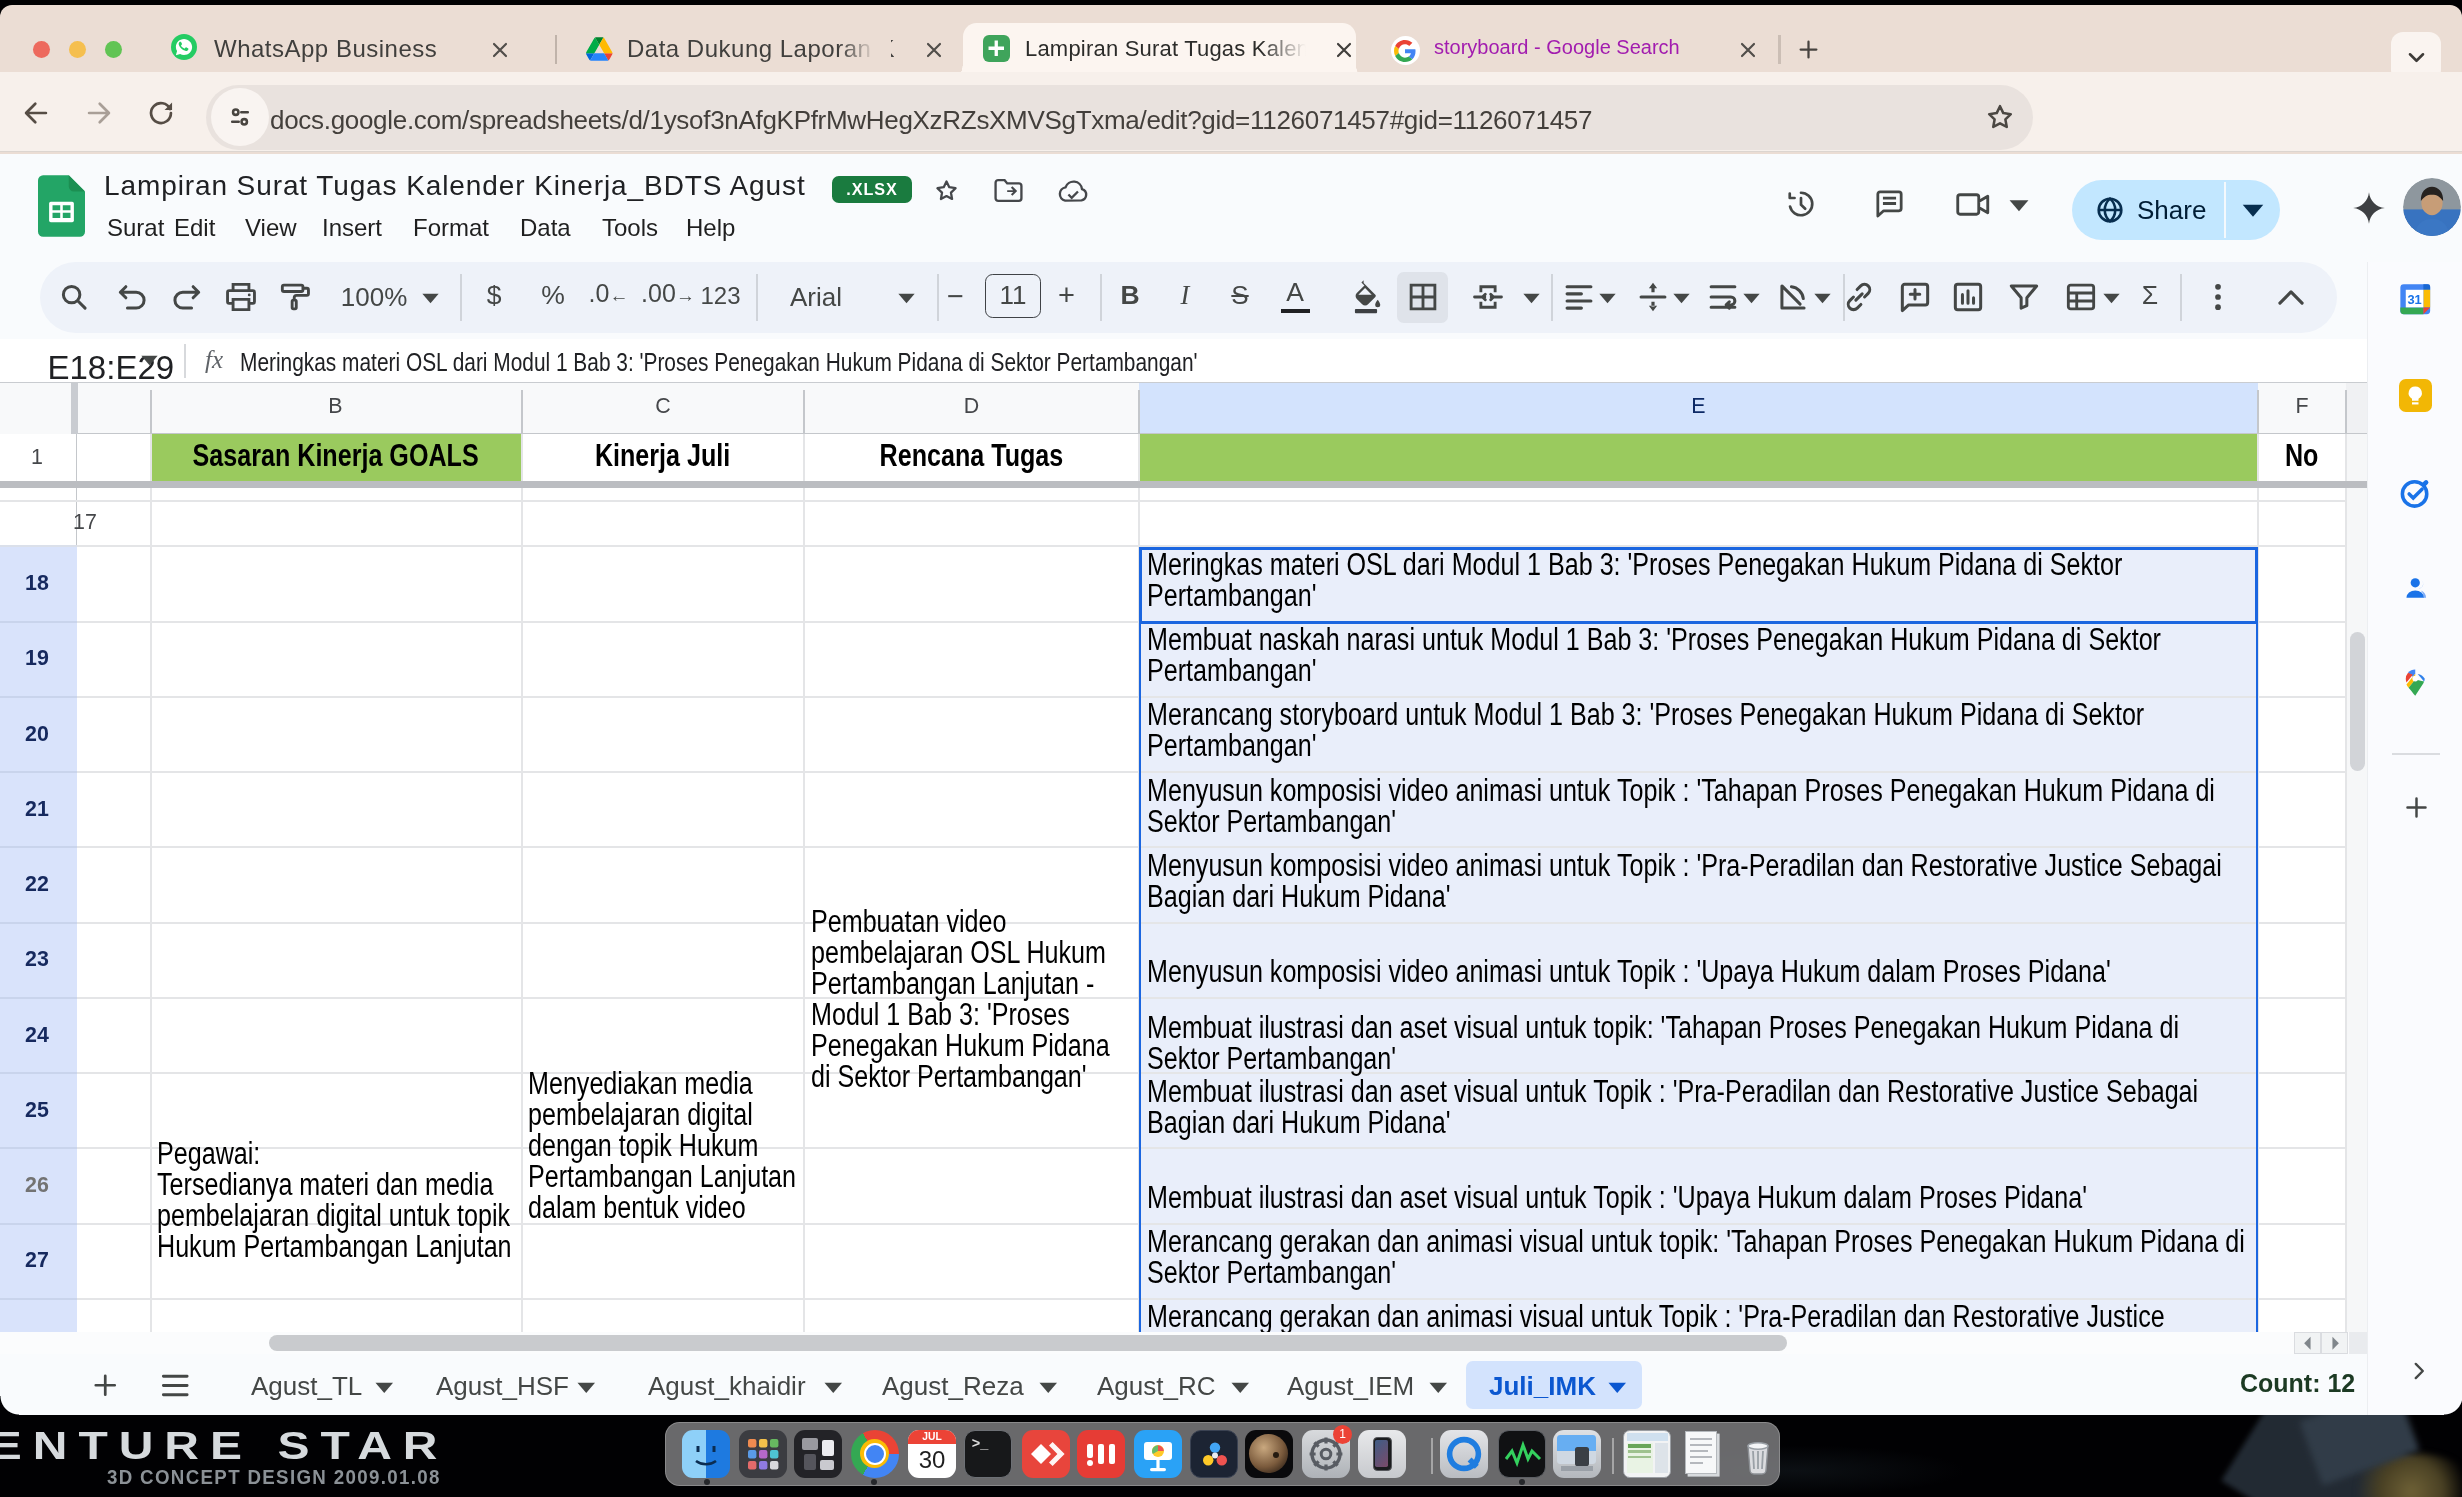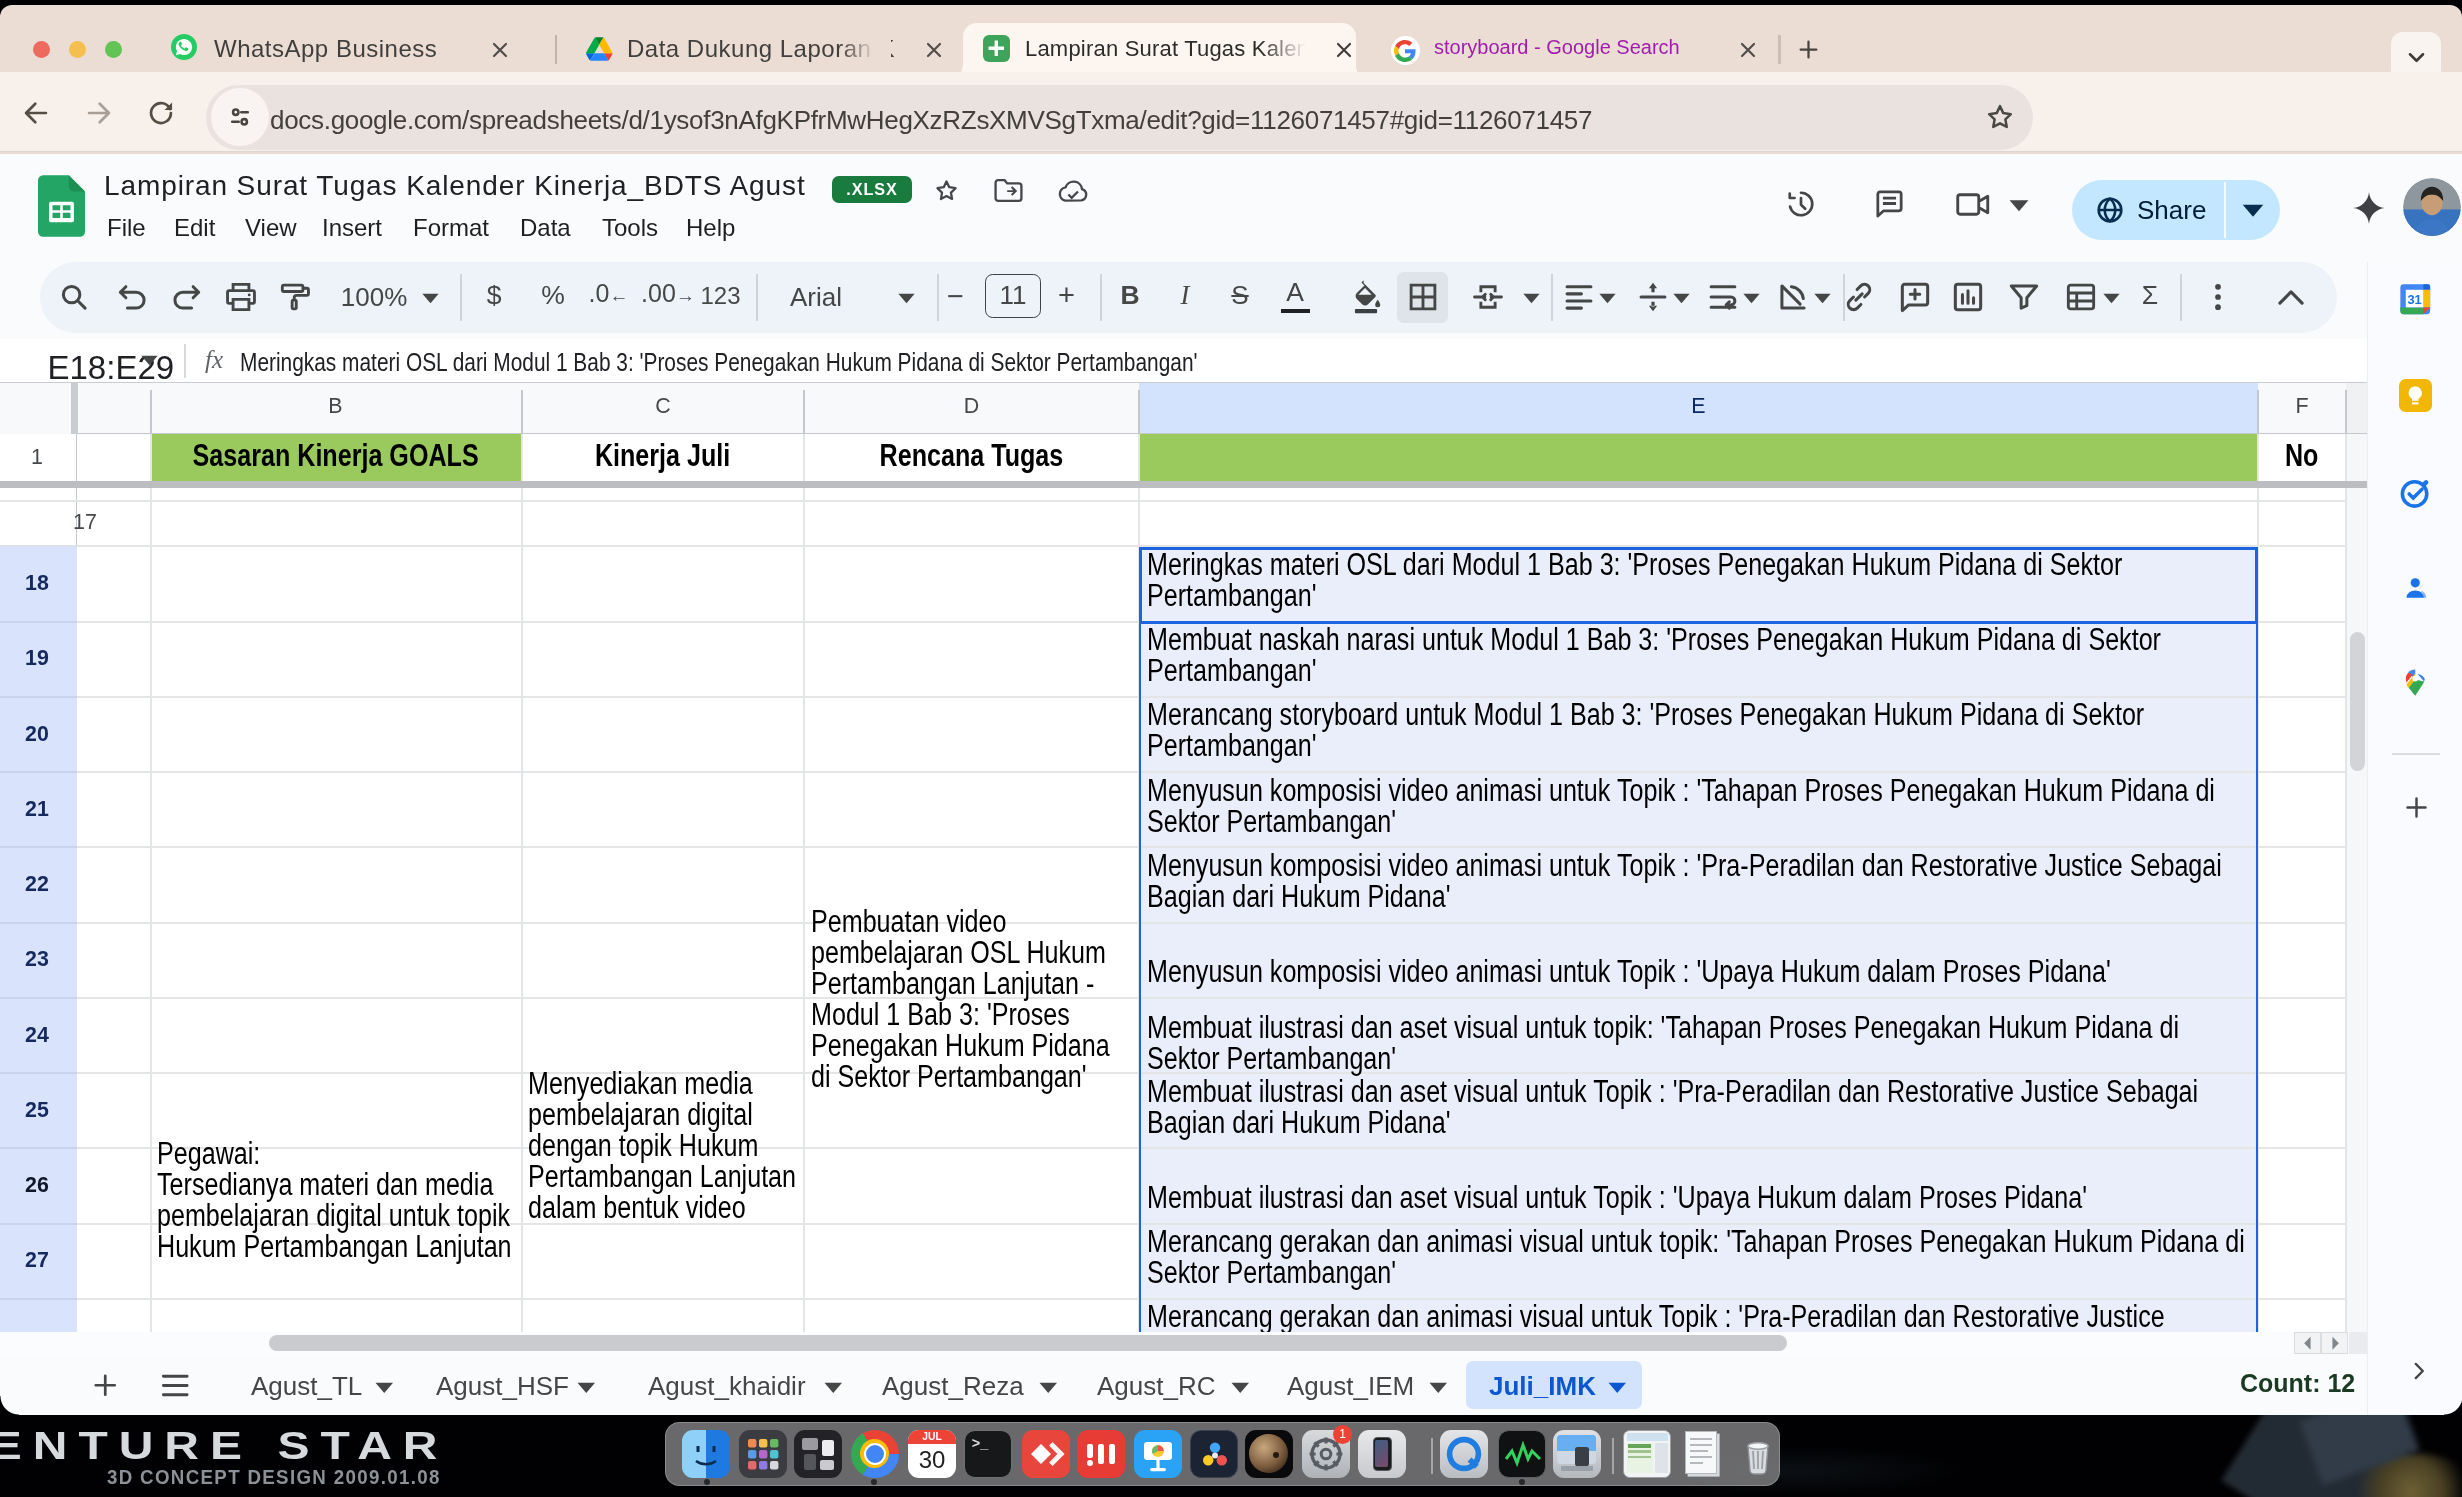--- a/index.html
+++ b/index.html
@@ -190,21 +190,21 @@
       </svg>
     <svg class="abs" style="left:993px;top:177px;" width="31" height="27" viewBox="0 0 24 20">
         <path fill="none" stroke="#45474b" stroke-width="1.8" d="M2 4a2 2 0 0 1 2-2h5l2 2.5h9a2 2 0 0 1 2 2V16a2 2 0 0 1-2 2H4a2 2 0 0 1-2-2z"></path>
         <path fill="#45474b" d="M11 10.2h5.2l-2-2 1.3-1.3 4.1 4.1-4.1 4.1-1.3-1.3 2-2H11z" transform="scale(0.9) translate(1.2,0.6)"></path>
       </svg>
     <svg class="abs" style="left:1056px;top:178px;" width="34" height="26.5" viewBox="0 0 26 18">
         <path fill="none" stroke="#45474b" stroke-width="1.8" d="M7 16.2A5.2 5.2 0 0 1 7.3 6a6.5 6.5 0 0 1 12.6 1.3A4.5 4.5 0 0 1 19.5 16z"></path>
         <path fill="none" stroke="#45474b" stroke-width="1.8" d="M9.5 11.5l2.5 2.5 4.8-4.8"></path>
       </svg>
 
-    <div class="abs" style="left:107px;top:214px;font-size:24px;color:#1f1f1f;">File</div>
+    <div class="abs" style="left:107px;top:214px;font-size:24px;color:#1f1f1f;">Surat</div>
     <div class="abs" style="left:174px;top:214px;font-size:24px;color:#1f1f1f;">Edit</div>
     <div class="abs" style="left:245px;top:214px;font-size:24px;color:#1f1f1f;">View</div>
     <div class="abs" style="left:322px;top:214px;font-size:24px;color:#1f1f1f;">Insert</div>
     <div class="abs" style="left:413px;top:214px;font-size:24px;color:#1f1f1f;">Format</div>
     <div class="abs" style="left:520px;top:214px;font-size:24px;color:#1f1f1f;">Data</div>
     <div class="abs" style="left:602px;top:214px;font-size:24px;color:#1f1f1f;">Tools</div>
     <div class="abs" style="left:686px;top:214px;font-size:24px;color:#1f1f1f;">Help</div>
 
     <svg class="abs" style="left:1783px;top:186px;" width="36" height="36" viewBox="0 0 24 24">
         <g fill="none" stroke="#444746" stroke-width="1.8" stroke-linecap="round">
@@ -481,21 +481,21 @@
     <div class="abs" style="left:0;top:62px;width:74px;font-size:21.4px;color:#45474a;text-align:center;">1</div>
     <div class="abs" style="left:0;top:127px;width:74px;font-size:21.4px;color:#45474a;text-align:center;margin-left:48px;">17</div>
     <div class="abs" style="left:0;top:188px;width:74px;font-size:21.4px;font-weight:bold;color:#16295e;text-align:center;">18</div>
     <div class="abs" style="left:0;top:263px;width:74px;font-size:21.4px;font-weight:bold;color:#16295e;text-align:center;">19</div>
     <div class="abs" style="left:0;top:339px;width:74px;font-size:21.4px;font-weight:bold;color:#16295e;text-align:center;">20</div>
     <div class="abs" style="left:0;top:414px;width:74px;font-size:21.4px;font-weight:bold;color:#16295e;text-align:center;">21</div>
     <div class="abs" style="left:0;top:489px;width:74px;font-size:21.4px;font-weight:bold;color:#16295e;text-align:center;">22</div>
     <div class="abs" style="left:0;top:564px;width:74px;font-size:21.4px;font-weight:bold;color:#16295e;text-align:center;">23</div>
     <div class="abs" style="left:0;top:640px;width:74px;font-size:21.4px;font-weight:bold;color:#16295e;text-align:center;">24</div>
     <div class="abs" style="left:0;top:715px;width:74px;font-size:21.4px;font-weight:bold;color:#16295e;text-align:center;">25</div>
-    <div class="abs" style="left:0;top:790px;width:74px;font-size:21.4px;font-weight:bold;color:#0f172a;text-align:center;">26</div>
+    <div class="abs" style="left:0;top:790px;width:74px;font-size:21.4px;font-weight:bold;color:#737373;text-align:center;">26</div>
     <div class="abs" style="left:0;top:865px;width:74px;font-size:21.4px;font-weight:bold;color:#16295e;text-align:center;">27</div>
 
     <div class="abs hcell" style="left:150px;top:55px;width:371px;text-align:center;"><span>Sasaran Kinerja GOALS</span></div>
     <div class="abs hcell" style="left:522px;top:55px;width:282px;text-align:center;"><span>Kinerja Juli</span></div>
     <div class="abs hcell" style="left:804px;top:55px;width:335px;text-align:center;"><span>Rencana Tugas</span></div>
     <div class="abs hcell" style="left:2258px;top:55px;width:88px;text-align:center;"><span>No</span></div>
 
     <div class="abs" style="left:0;top:98px;width:2367px;height:6.8px;background:#bbbdc1;"></div>
 
     <div class="abs cell" style="left:528px;top:685px;width:282px;"><span>Menyediakan media<br>pembelajaran digital<br>dengan topik Hukum<br>Pertambangan Lanjutan<br>dalam bentuk video</span></div>

